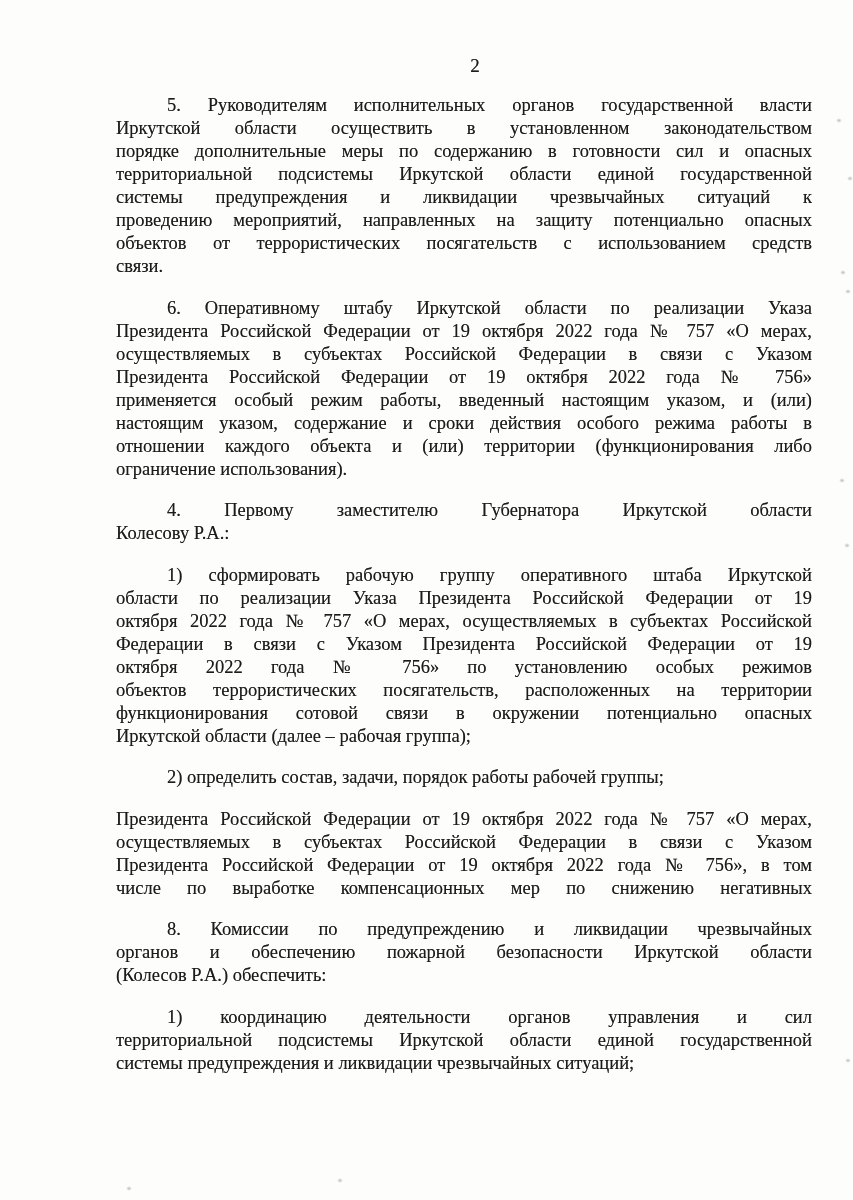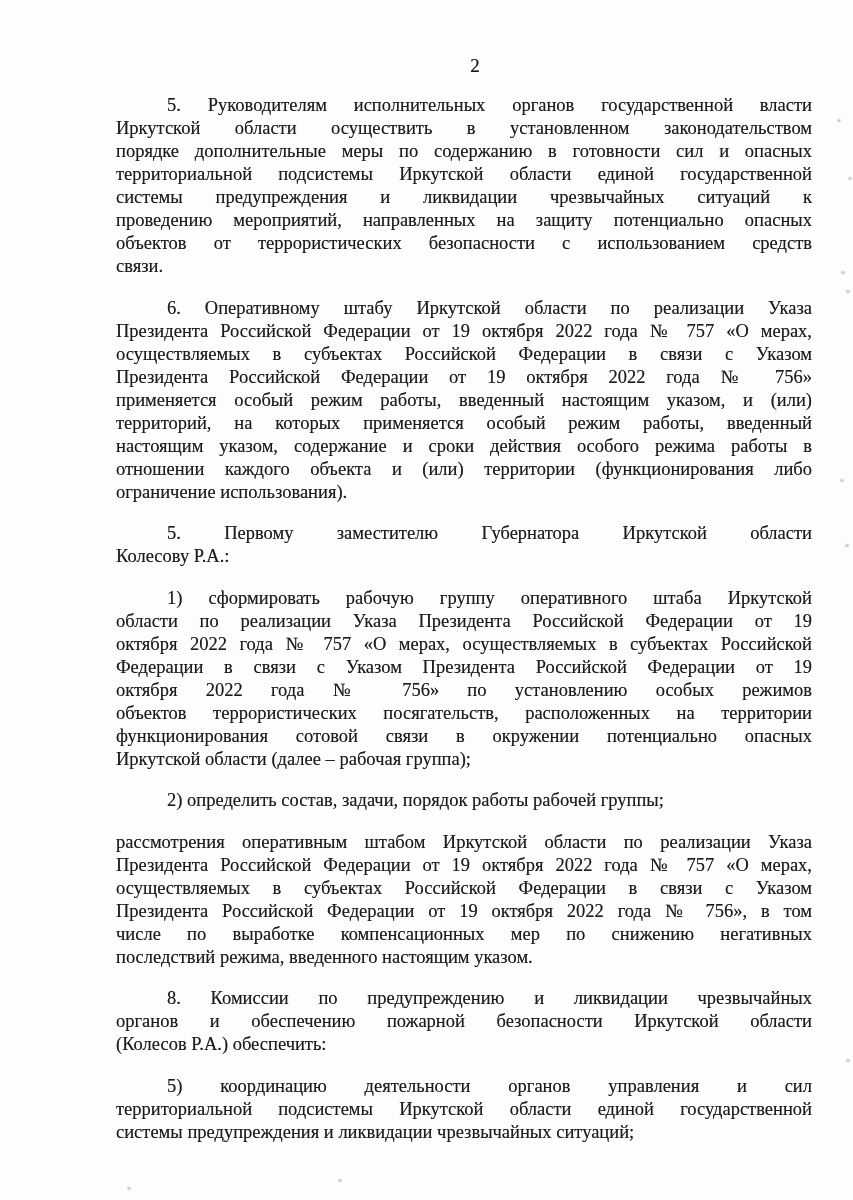--- a/index.html
+++ b/index.html
@@ -73,40 +73,39 @@
   <div class="text-column">
 
     <p class="para">
       </p>
       <div class="line first">5. Руководителям исполнительных органов государственной власти</div>
       <div class="line">Иркутской области осуществить в установленном законодательством</div>
       <div class="line">порядке дополнительные меры по содержанию в готовности сил и опасных</div>
       <div class="line">территориальной подсистемы Иркутской области единой государственной</div>
       <div class="line">системы предупреждения и ликвидации чрезвычайных ситуаций к</div>
       <div class="line">проведению мероприятий, направленных на защиту потенциально опасных</div>
-      <div class="line">объектов от террористических безопасности с использованием средств</div>
+      <div class="line">объектов от террористических посягательств с использованием средств</div>
       <div class="line end">связи.</div>
     <p></p>
 
     <p class="para">
       </p>
       <div class="line first">6. Оперативному штабу Иркутской области по реализации Указа</div>
       <div class="line">Президента Российской Федерации от 19 октября 2022 года № 757 «О мерах,</div>
       <div class="line">осуществляемых в субъектах Российской Федерации в связи с Указом</div>
       <div class="line">Президента Российской Федерации от 19 октября 2022 года № 756»</div>
       <div class="line">применяется особый режим работы, введенный настоящим указом, и (или)</div>
-      <div class="line">территорий, на которых применяется особый режим работы, введенный</div>
       <div class="line">настоящим указом, содержание и сроки действия особого режима работы в</div>
       <div class="line">отношении каждого объекта и (или) территории (функционирования либо</div>
       <div class="line end">ограничение использования).</div>
     <p></p>
 
     <p class="para">
       </p>
-      <div class="line first">5. Первому заместителю Губернатора Иркутской области</div>
+      <div class="line first">4. Первому заместителю Губернатора Иркутской области</div>
       <div class="line end">Колесову Р.А.:</div>
     <p></p>
 
     <p class="para">
       </p>
       <div class="line first">1) сформировать рабочую группу оперативного штаба Иркутской</div>
       <div class="line">области по реализации Указа Президента Российской Федерации от 19</div>
       <div class="line">октября 2022 года № 757 «О мерах, осуществляемых в субъектах Российской</div>
       <div class="line">Федерации в связи с Указом Президента Российской Федерации от 19</div>
       <div class="line">октября 2022 года № 756» по установлению особых режимов</div>
@@ -115,38 +114,36 @@
       <div class="line end">Иркутской области (далее – рабочая группа);</div>
     <p></p>
 
     <p class="para">
       </p>
       <div class="line first end">2) определить состав, задачи, порядок работы рабочей группы;</div>
     <p></p>
 
     <p class="para">
       </p>
-      <div class="line">рассмотрения оперативным штабом Иркутской области по реализации Указа</div>
       <div class="line">Президента Российской Федерации от 19 октября 2022 года № 757 «О мерах,</div>
       <div class="line">осуществляемых в субъектах Российской Федерации в связи с Указом</div>
       <div class="line">Президента Российской Федерации от 19 октября 2022 года № 756», в том</div>
       <div class="line">числе по выработке компенсационных мер по снижению негативных</div>
-      <div class="line end">последствий режима, введенного настоящим указом.</div>
     <p></p>
 
     <p class="para">
       </p>
       <div class="line first">8. Комиссии по предупреждению и ликвидации чрезвычайных</div>
       <div class="line">органов и обеспечению пожарной безопасности Иркутской области</div>
       <div class="line end">(Колесов Р.А.) обеспечить:</div>
     <p></p>
 
     <p class="para">
       </p>
-      <div class="line first">5) координацию деятельности органов управления и сил</div>
+      <div class="line first">1) координацию деятельности органов управления и сил</div>
       <div class="line">территориальной подсистемы Иркутской области единой государственной</div>
       <div class="line end">системы предупреждения и ликвидации чрезвычайных ситуаций;</div>
     <p></p>
 
   </div>
 
   <div class="speck" style="left:836px; top:118px;"></div>
   <div class="speck" style="left:847px; top:176px;"></div>
   <div class="speck" style="left:840px; top:270px;"></div>
   <div class="speck" style="left:845px; top:289px;"></div>

